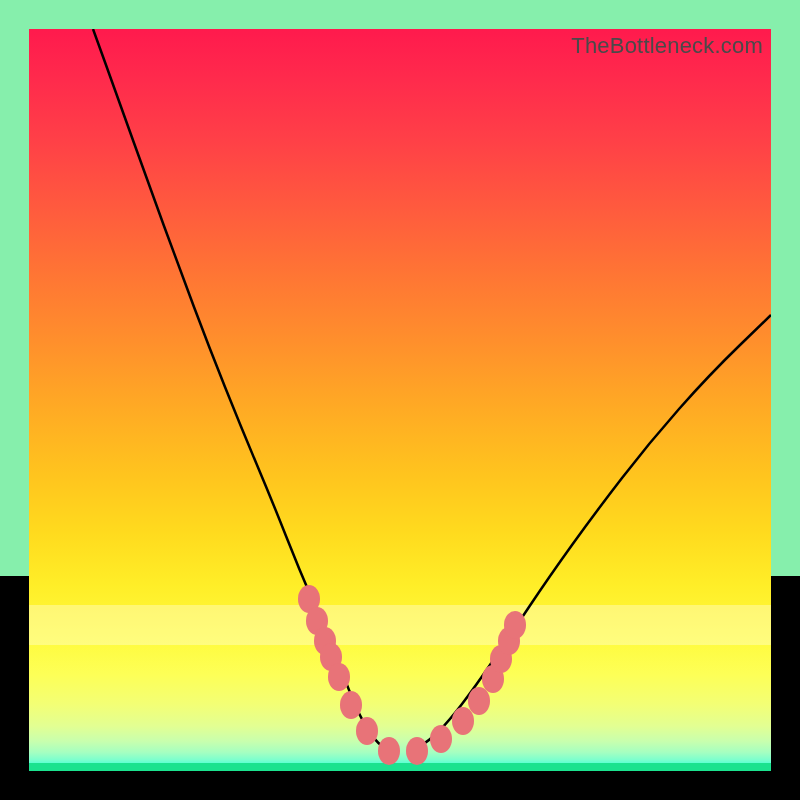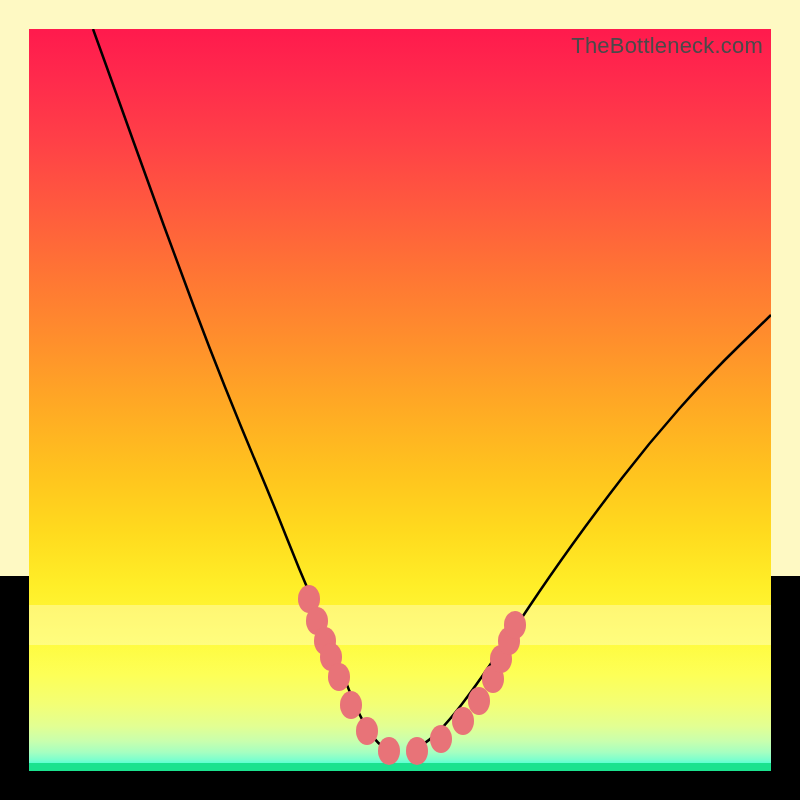--- a/index.html
+++ b/index.html
@@ -10,21 +10,21 @@
     background: #000;
     overflow: hidden;
     font-family: Arial, Helvetica, sans-serif;
   }
   .frame {
     position: absolute;
     left: 0;
     top: 0;
     width: 800px;
     height: 576px;
-    background: #fef9c3;
+    background: #86efac;
     text-align: center;
   }
   .plot {
     position: absolute;
     left: 29px;
     top: 29px;
     width: 742px;
     height: 742px;
     overflow: hidden;
   }

